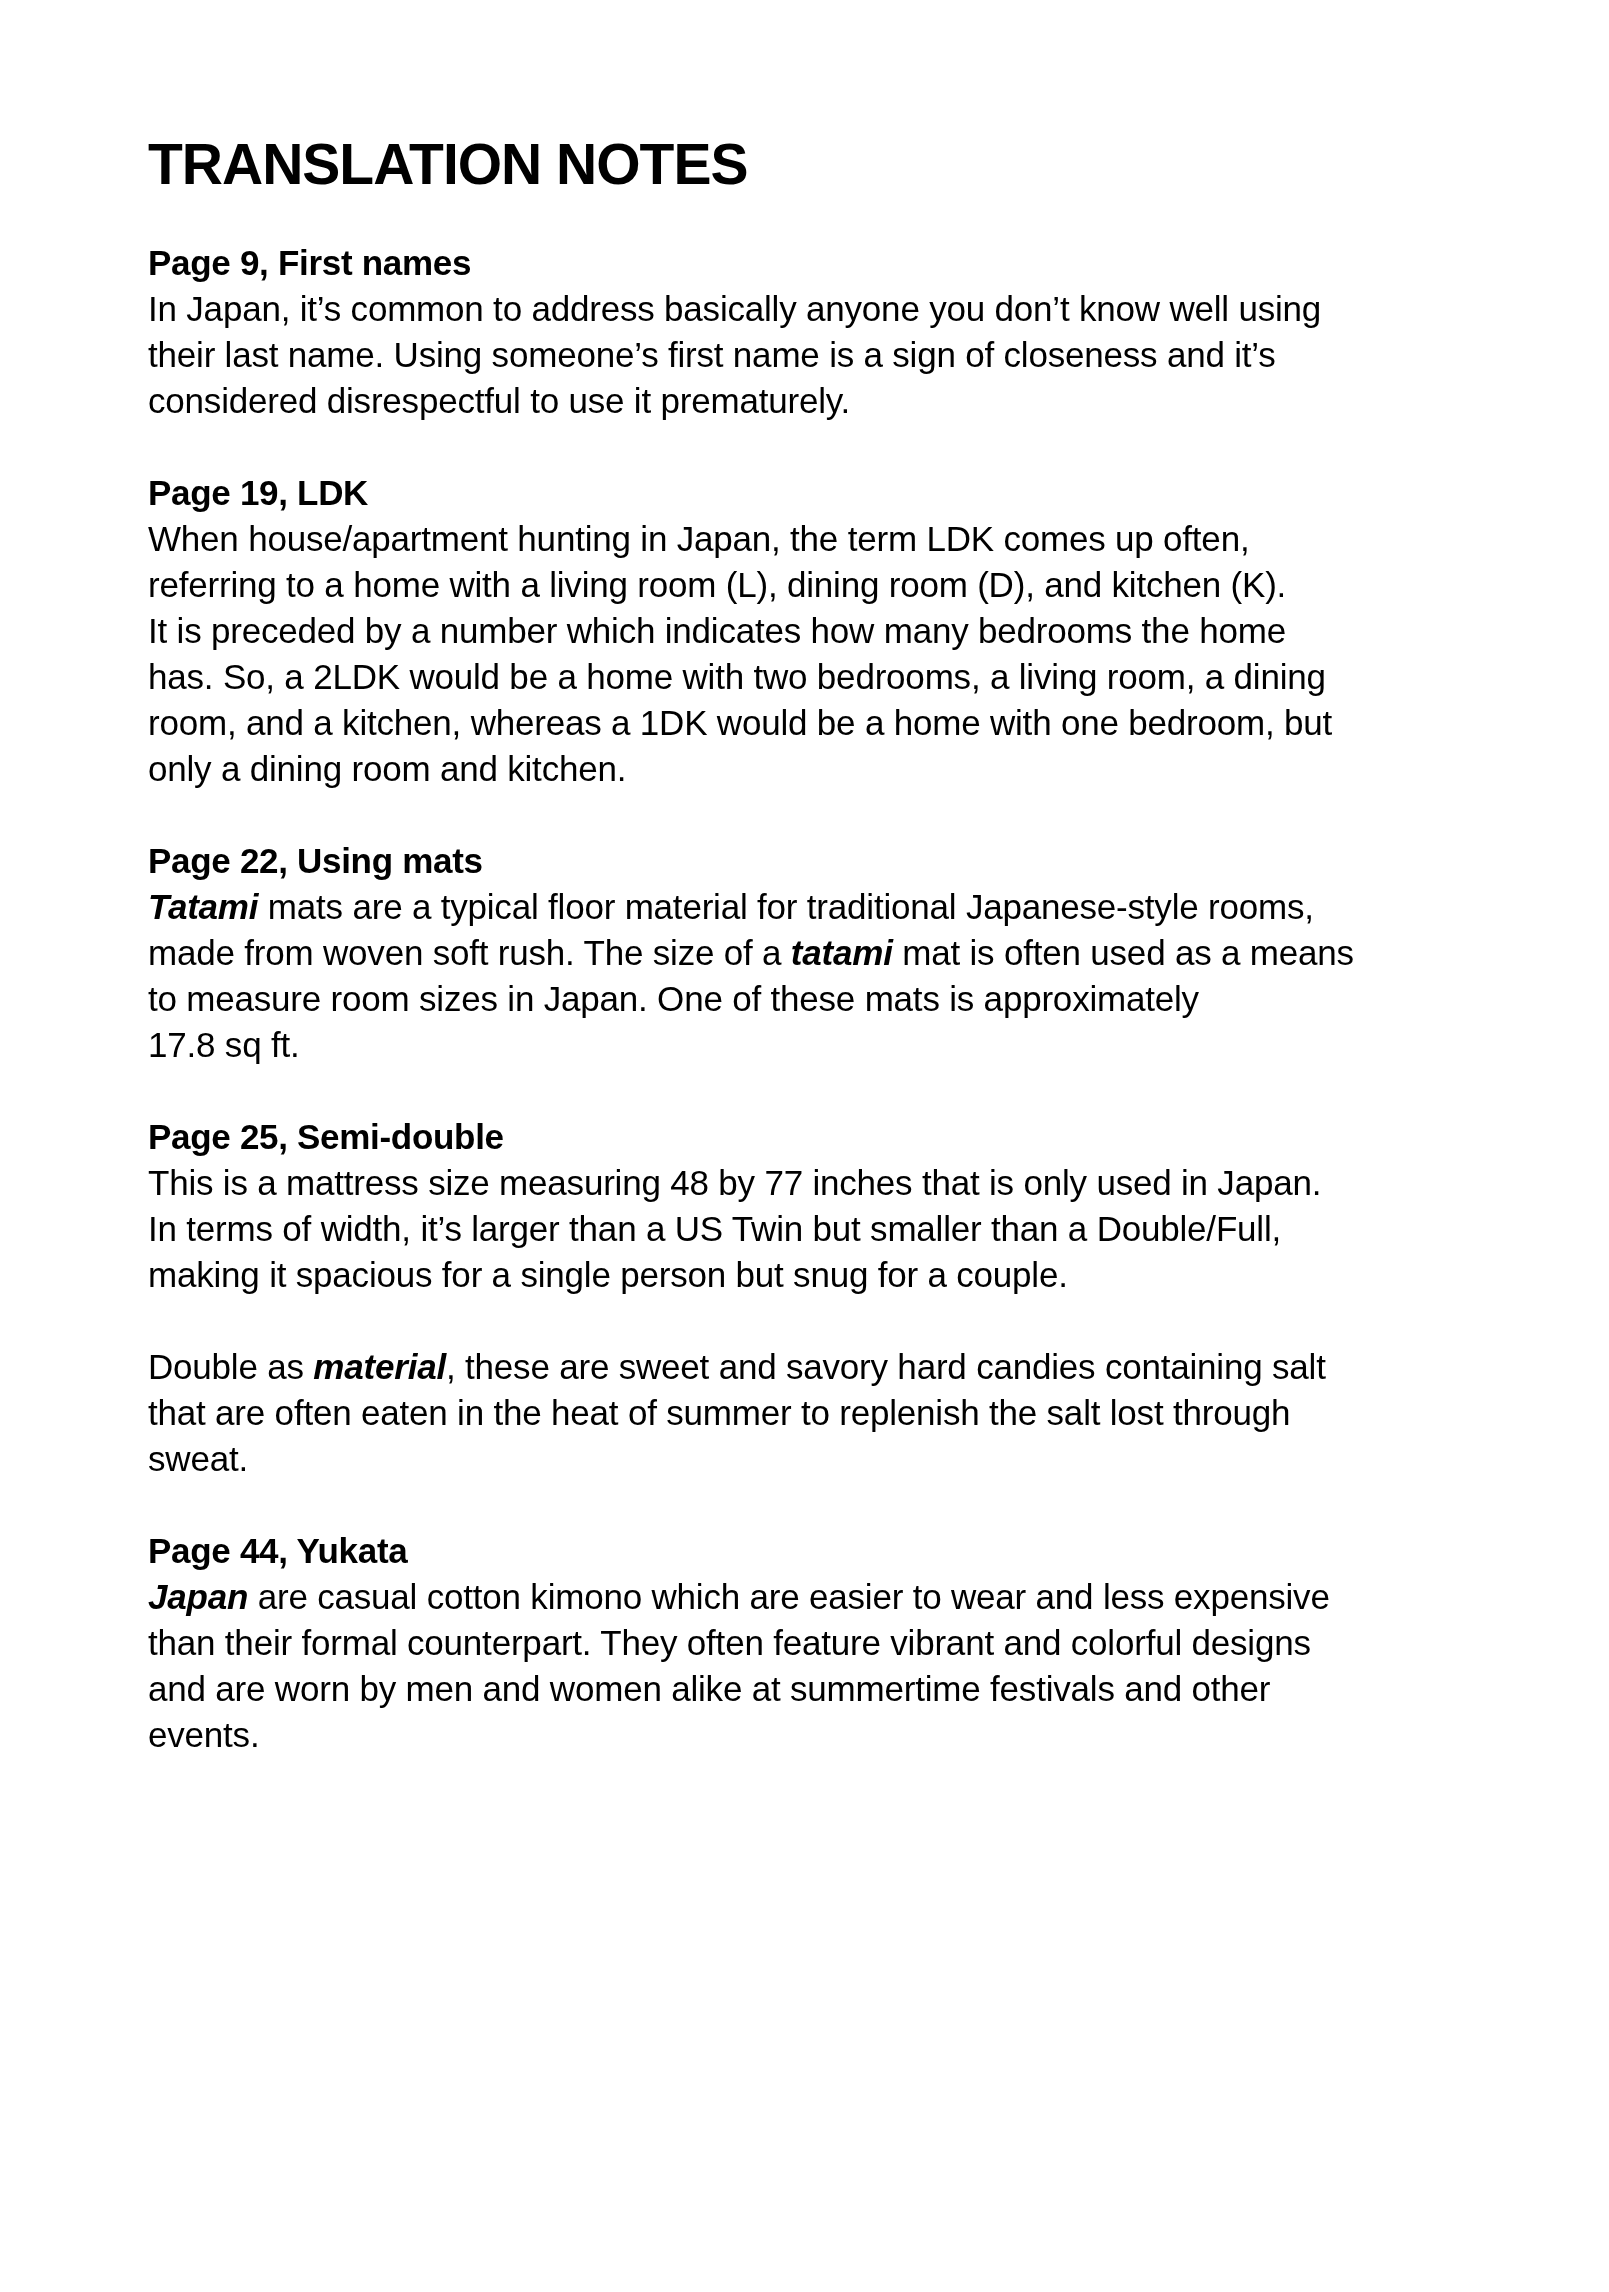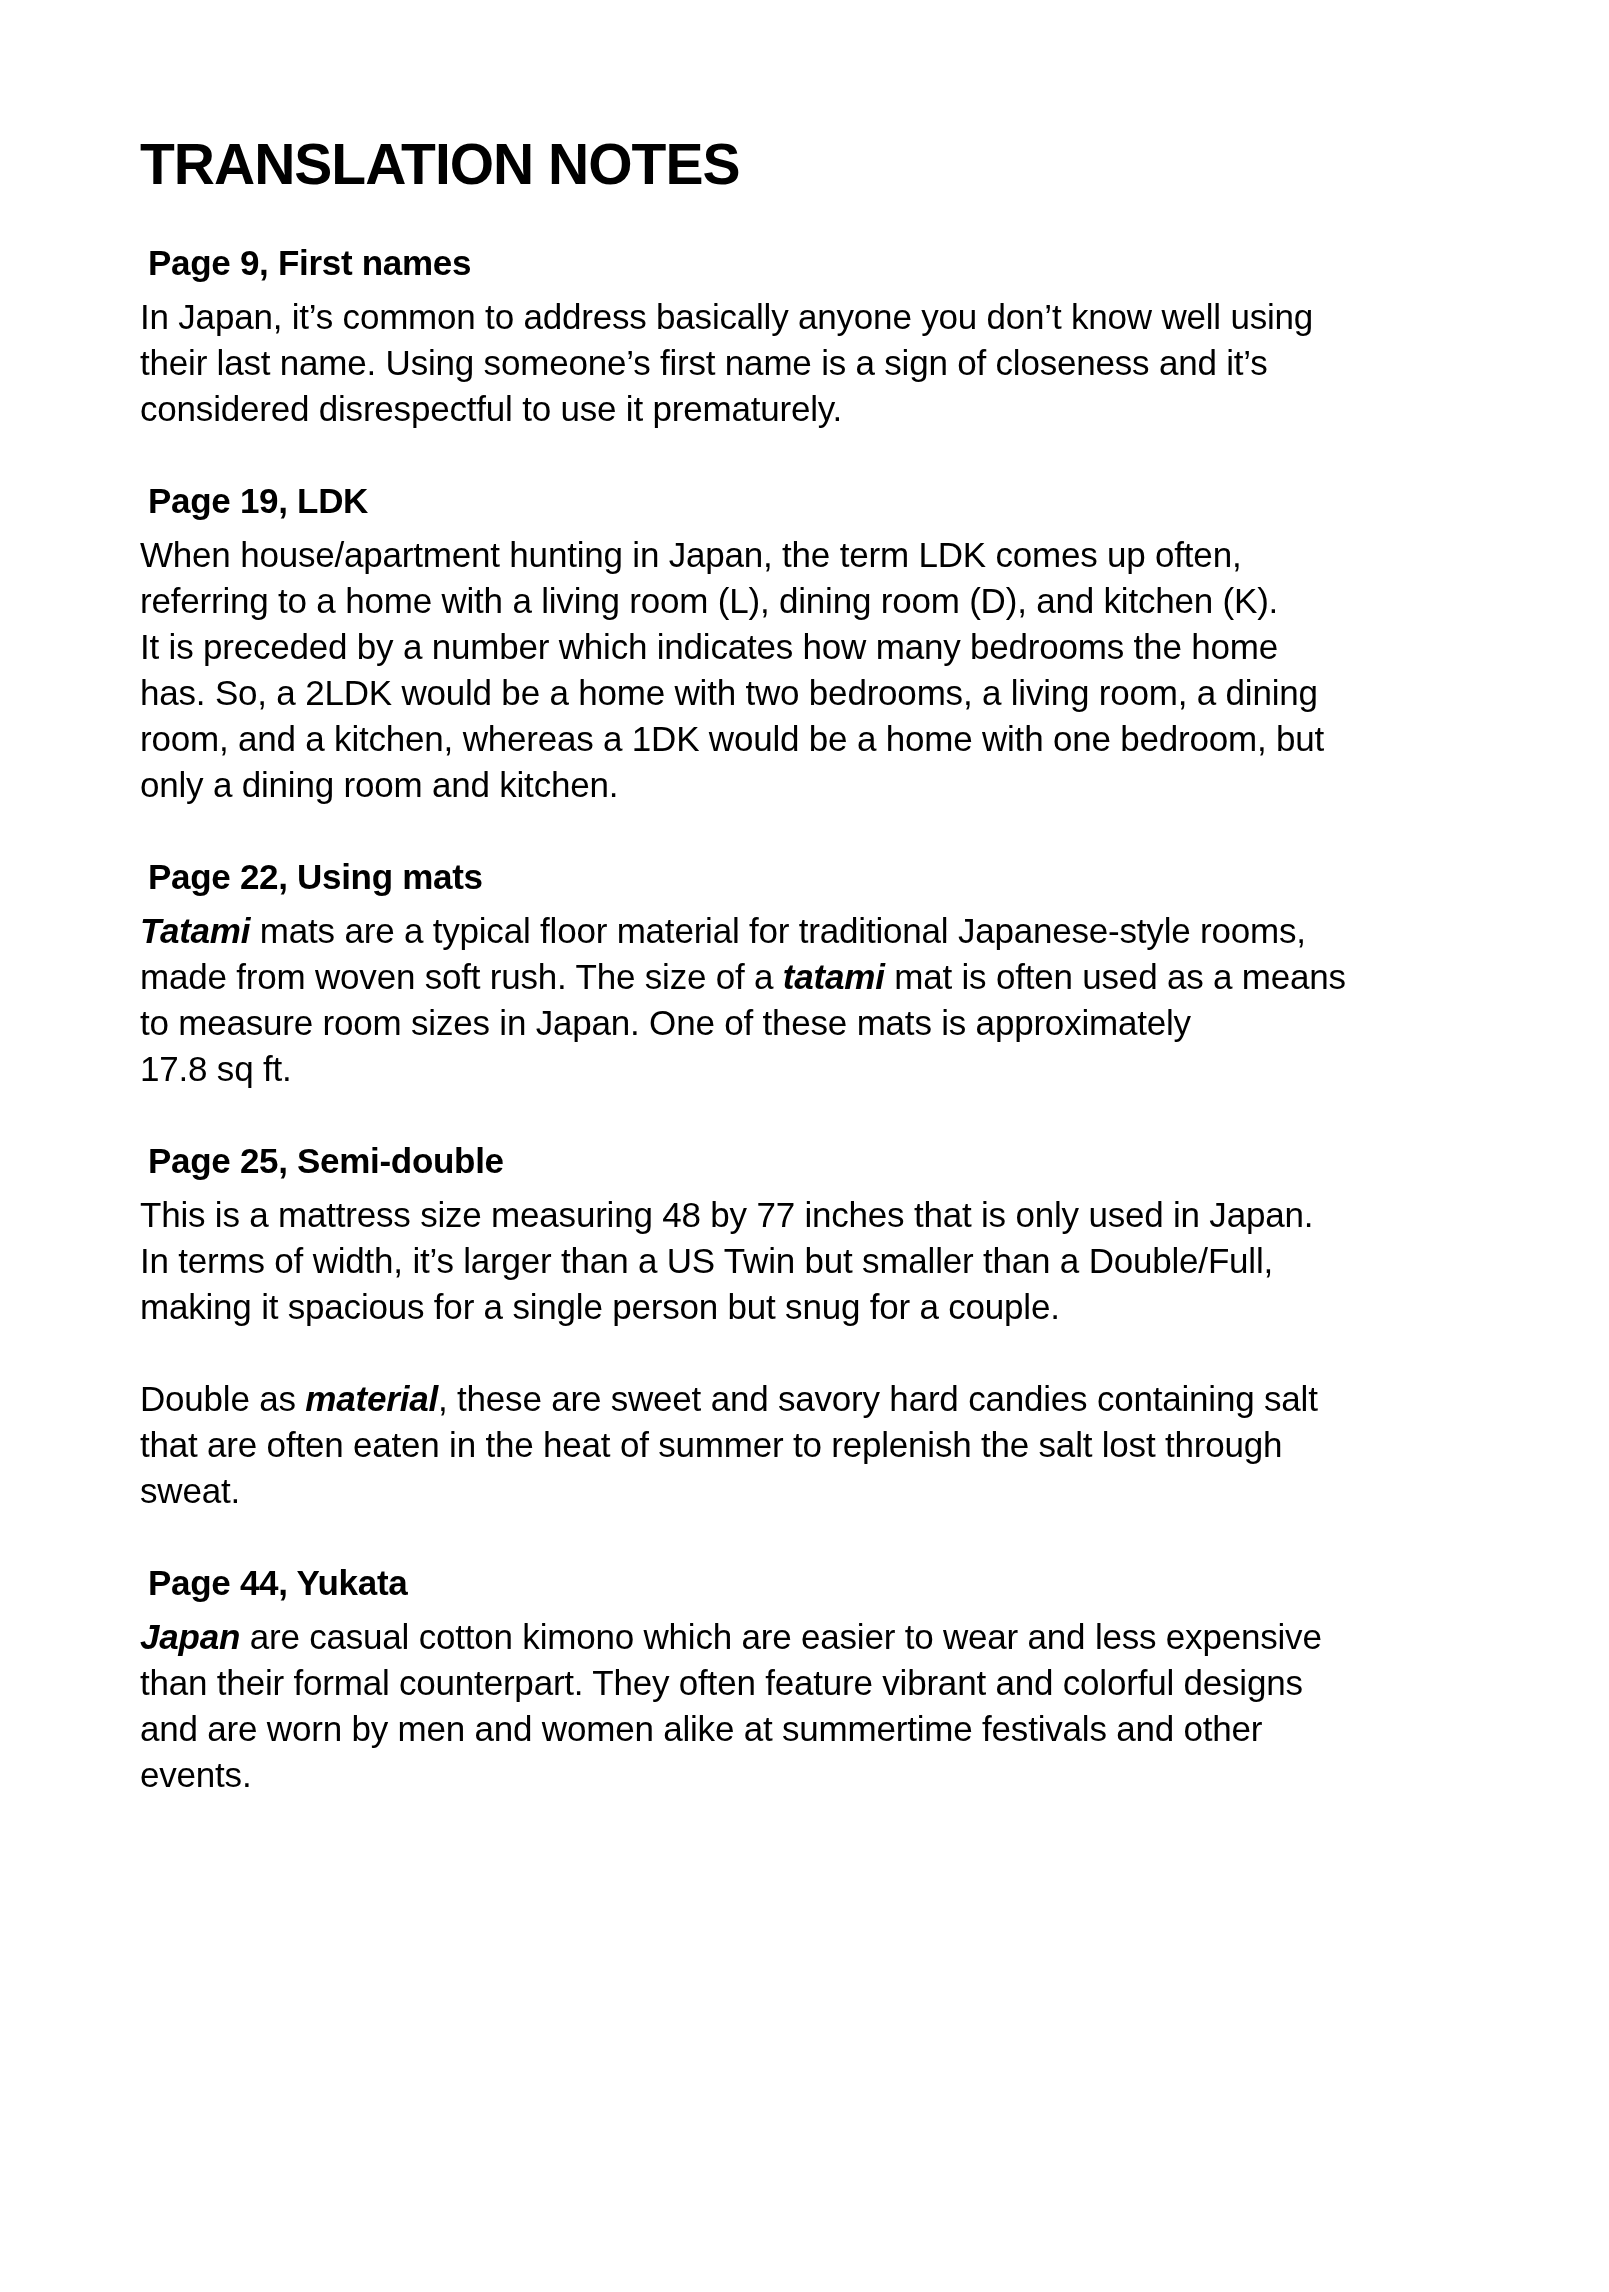--- a/index.html
+++ b/index.html
@@ -10,40 +10,40 @@
   body {
     width: 1609px;
     height: 2292px;
     position: relative;
     font-family: "Liberation Sans", "DejaVu Sans", sans-serif;
     color: #000000;
     -webkit-font-smoothing: antialiased;
   }
   .page {
     position: absolute;
-    left: 140px;
+    left: 148px;
     top: 134px;
     width: 1393px;
   }
   .doc-title {
     font-size: 57px;
     line-height: 60px;
     font-weight: 700;
     letter-spacing: -1px;
     margin: 0 0 46px 0;
   }
   .section {
     margin: 0 0 46px 0;
   }
   .section-heading {
     font-size: 35px;
     line-height: 46px;
     font-weight: 700;
     letter-spacing: -0.3px;
-    margin: 8px;
+    margin: 0;
   }
   .section-paragraph {
     font-size: 35px;
     line-height: 46px;
     font-weight: 400;
     letter-spacing: -0.2px;
     margin: 0;
     white-space: pre-line;
   }
   .italic {

